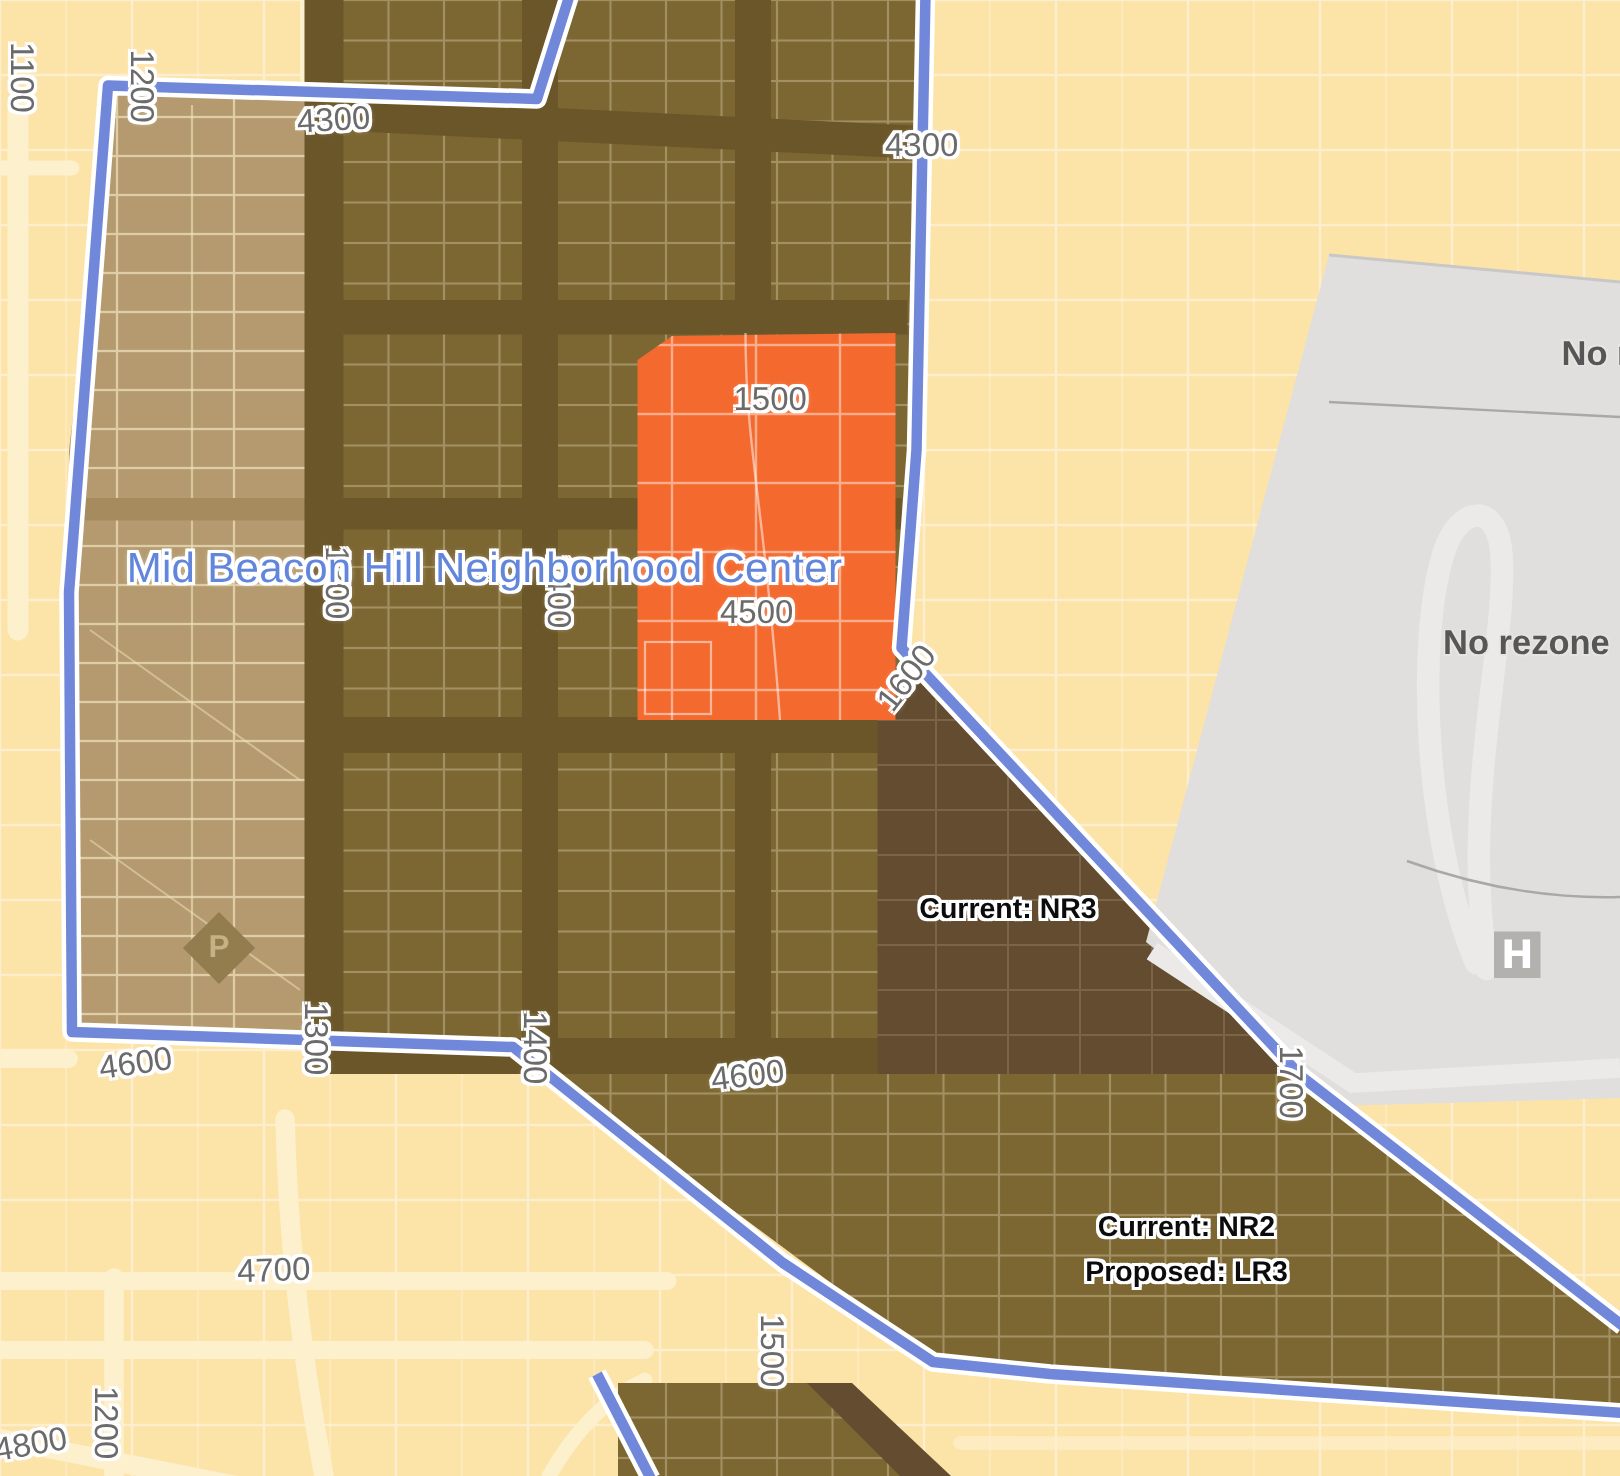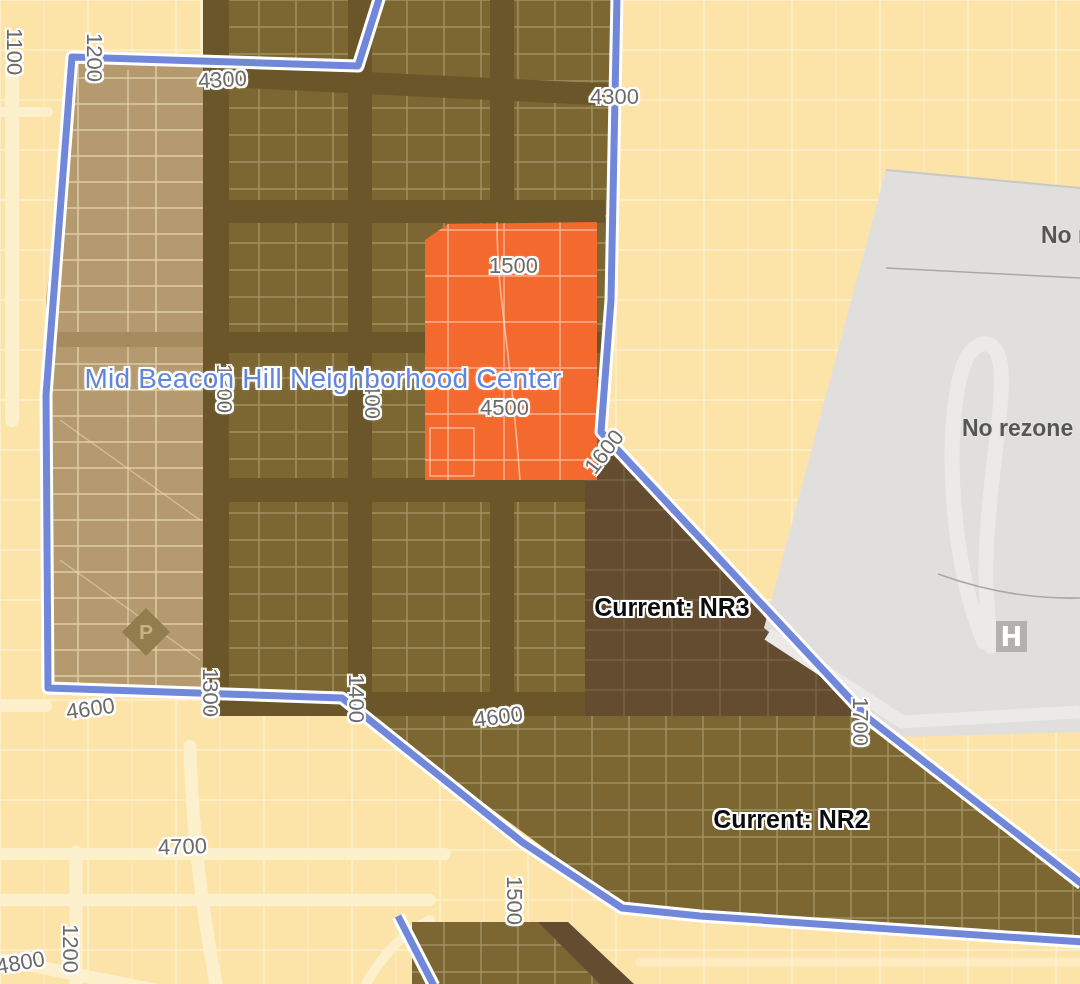--- a/index.html
+++ b/index.html
@@ -8,21 +8,21 @@
   #zones-svg{position:absolute;left:0;top:0;width:1080px;height:984px;display:block;}
   .lbl{position:absolute;color:var(--c-label_text,#6b6b6b);font-size:22px;line-height:24px;
        white-space:nowrap;
        text-shadow:-2px -2px 0 #fff,2px -2px 0 #fff,-2px 2px 0 #fff,2px 2px 0 #fff,
                    0 -2px 0 #fff,0 2px 0 #fff,-2px 0 0 #fff,2px 0 0 #fff,0 0 4px #fff;}
   .lbl.v{writing-mode:vertical-rl;}
   #nc-title{position:absolute;left:58px;top:363px;width:530px;text-align:center;
        font-size:28px;font-weight:400;letter-spacing:.2px;color:var(--c-title_text,#6186db);
        text-shadow:-2px -2px 0 #fff,2px -2px 0 #fff,-2px 2px 0 #fff,2px 2px 0 #fff,
                    0 -2px 0 #fff,0 2px 0 #fff,-2px 0 0 #fff,2px 0 0 #fff,0 0 5px #fff;}
-  .anno{position:absolute;text-align:center;font-size:25px;font-weight:700;line-height:30px;
+  .anno{position:absolute;text-align:center;font-size:19px;font-weight:700;line-height:30px;
        color:var(--c-annotation_text,#0c0c0c);
        text-shadow:-2px -2px 0 #fff,2px -2px 0 #fff,-2px 2px 0 #fff,2px 2px 0 #fff,
                    0 -2px 0 #fff,0 2px 0 #fff,-2px 0 0 #fff,2px 0 0 #fff;}
   .gray-note{position:absolute;font-size:23px;font-weight:700;white-space:nowrap;
        color:var(--c-gray_text,#565656);
        text-shadow:-1px -1px 0 #e6e5e3,1px -1px 0 #e6e5e3,-1px 1px 0 #e6e5e3,1px 1px 0 #e6e5e3;}
   #hospital-icon{position:absolute;left:996px;top:621px;width:31px;height:31px;
        background:var(--c-hospital_icon,#b2b1ae);display:flex;align-items:center;justify-content:center;
        color:#fff;font-weight:700;font-size:26px;font-family:"DejaVu Sans",sans-serif;}
   #park-icon{position:absolute;left:129px;top:615px;width:34px;height:34px;
@@ -159,20 +159,21 @@
       <span class="lbl" style="left: -4px; top: 951px; transform: rotate(-10deg);">4800</span>
     </div>
 
   <div id="nc-title">Mid Beacon Hill Neighborhood Center</div>
 
   <div class="anno" style="left:552px;top:592px;width:240px;">
     <div>Current: NR3</div>
   </div>
   <div class="anno" style="left:671px;top:804px;width:240px;text-align:center;">
     <div>Current: NR2</div>
+    <div>Proposed: LR3</div>
   </div>
 
   <div class="gray-note" style="left:1041px;top:222px;">No r</div>
   <div class="gray-note" style="left:962px;top:415px;">No rezone pr</div>
 
   <div id="hospital-icon">H</div>
   <div id="park-icon">
     <span>P</span>
   </div>
 </div>

